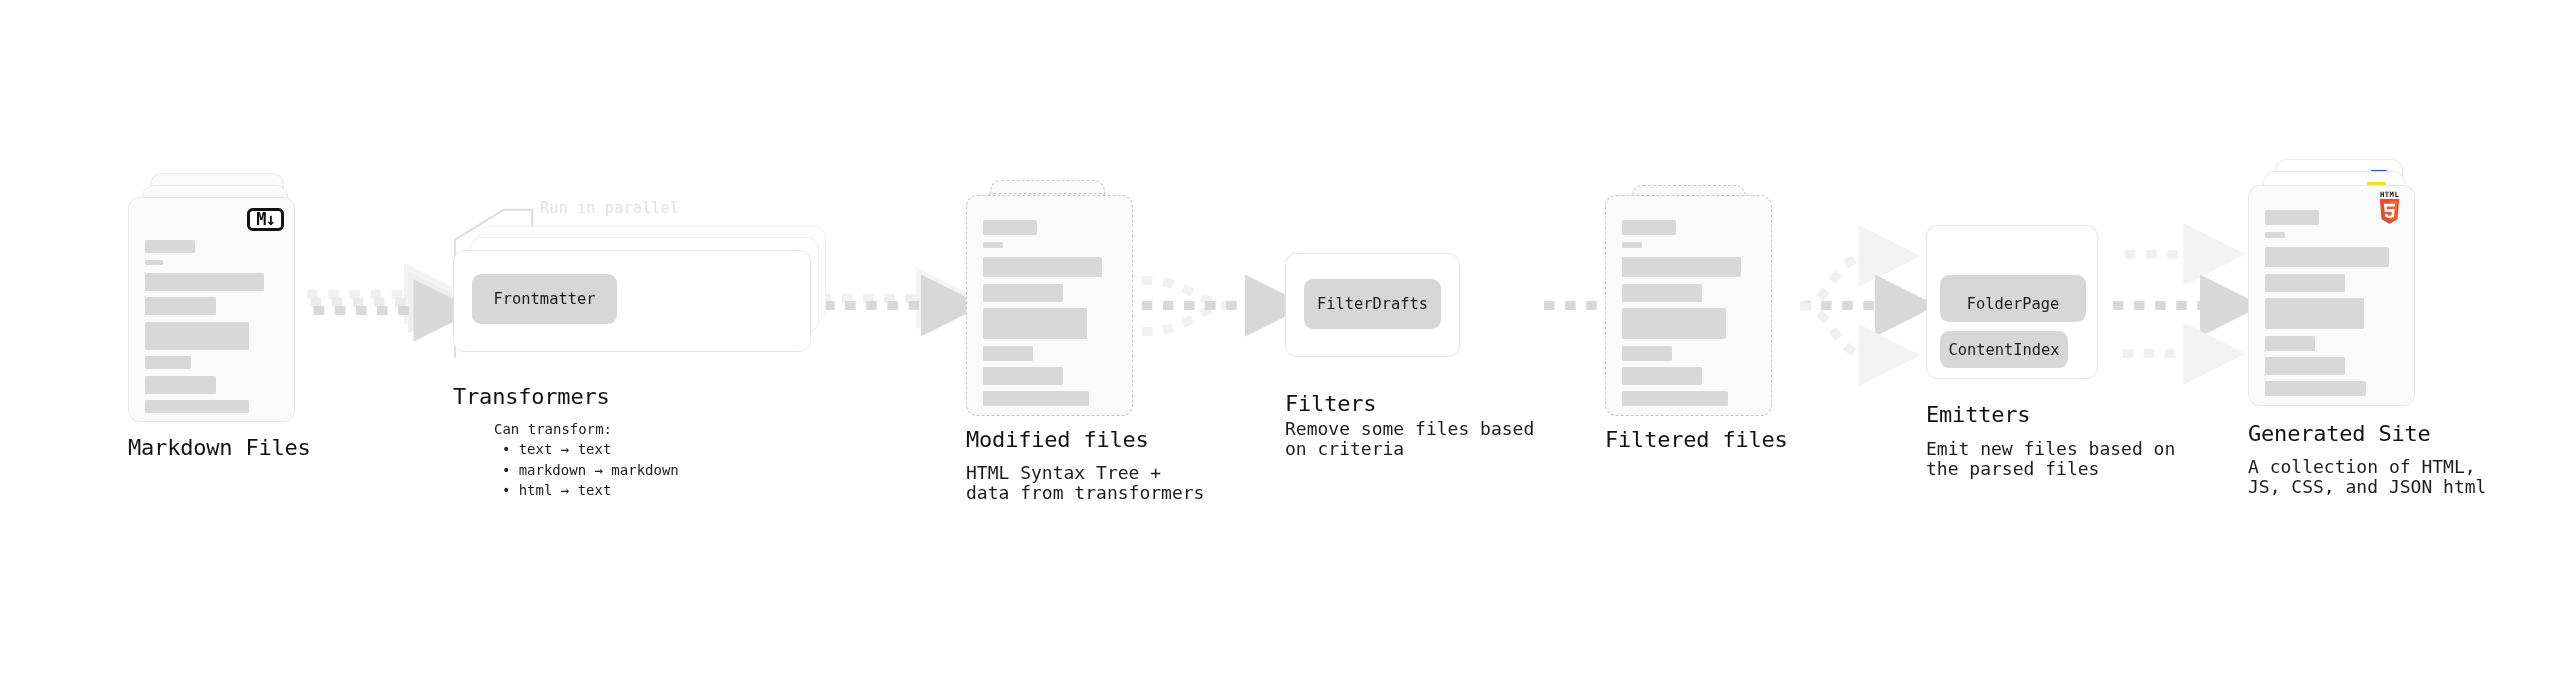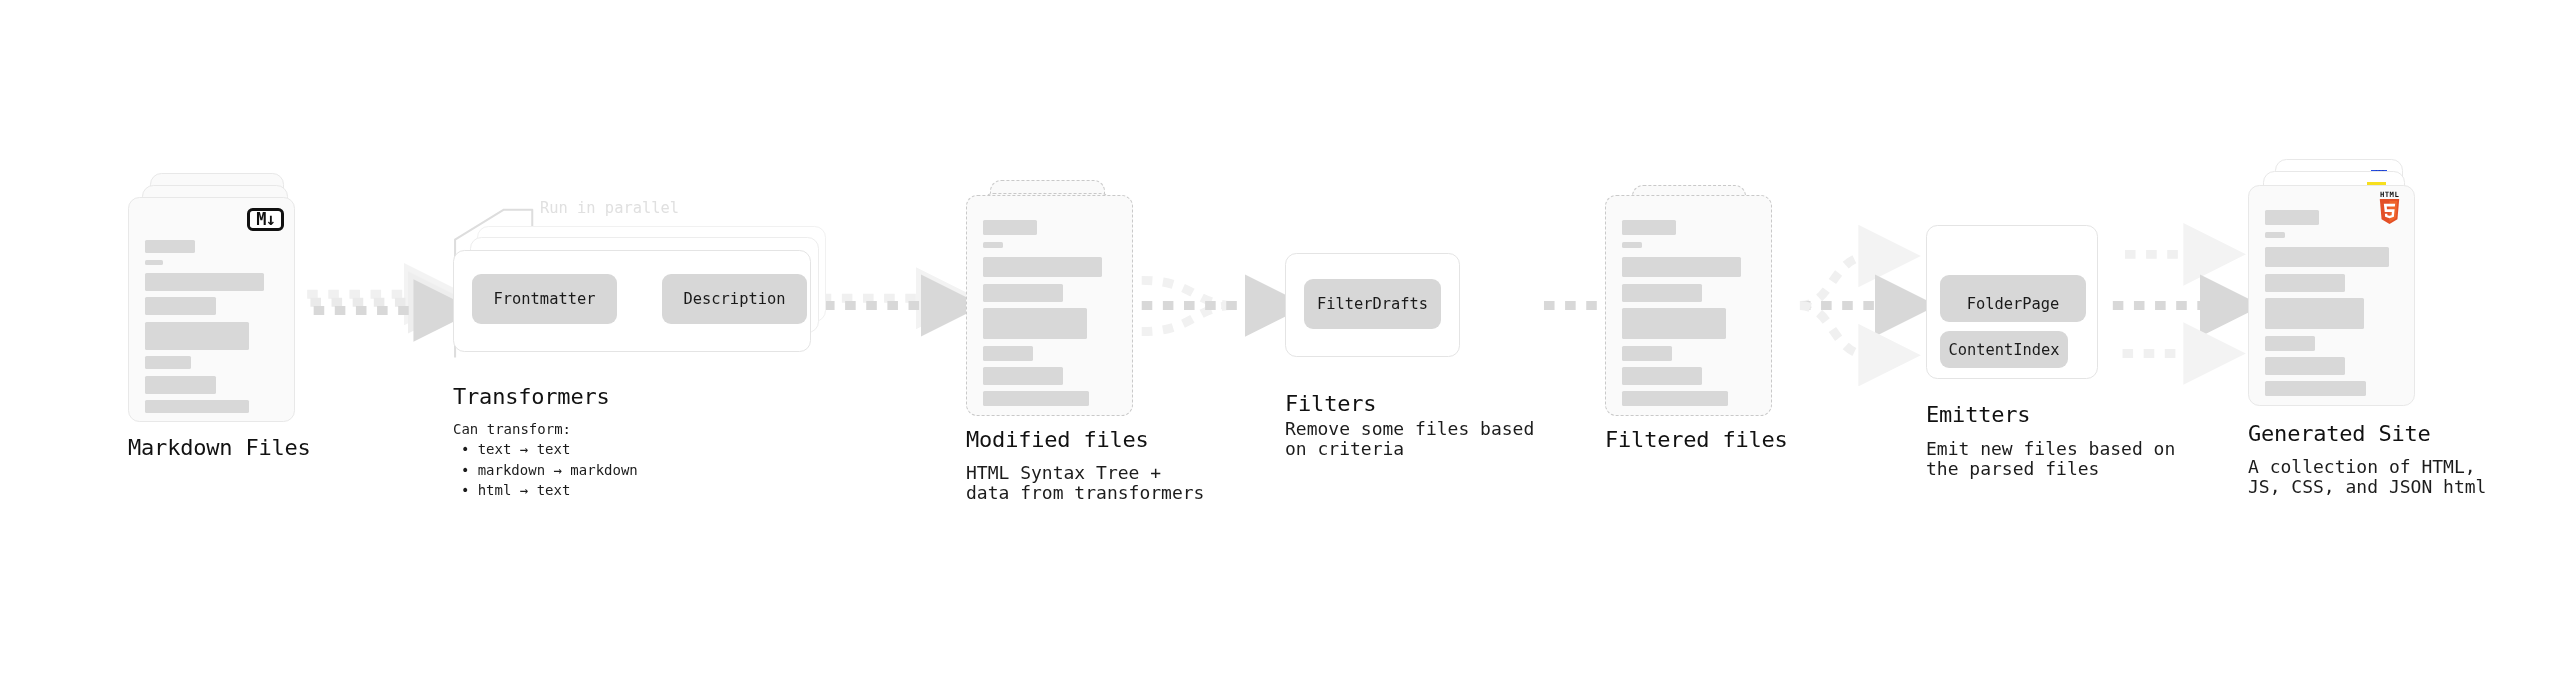--- a/index.html
+++ b/index.html
@@ -122,20 +122,21 @@
     position: absolute;
     font-size: 15.4px;
     color: #e0e0e0;
     white-space: nowrap;
   }
   .bullets {
     position: absolute;
     font-size: 14px;
     color: #1c1c1c;
     line-height: 20.3px;
+    margin-left: 41px;
   }
   .bullets .lead { display: block; }
   .bullets ul { list-style: none; margin: 0; padding: 0; }
   .bullets li { display: block; }
   .bullets li::before { content: "\2022"; padding: 0 8.1px 0 8.1px; }
 
   svg.overlay {
     position: absolute;
     left: 0; top: 0;
     width: 2576px;
@@ -230,21 +231,20 @@
       <div class="chip" style="left:193px; top:16.3px; width:141px; height:46px; background:#eeeeee; color:transparent;"></div>
     </div>
 
     <div class="panel" style="left:470px; top:237px; width:349px; height:96px; border-color:#ededed;">
       <div class="chip" style="left:20.3px; top:16.3px; width:141px; height:46px; background:#e7e7e7; color:transparent;"></div>
       <div class="chip" style="left:193px; top:16.3px; width:141px; height:46px; background:#e7e7e7; color:transparent;"></div>
     </div>
 
     <div class="panel" style="left:453px; top:250px; width:358px; height:102px;">
       <div class="chip" style="left:18px; top:23px; width:145px; height:50px;">Frontmatter</div>
-      <div class="chip" style="left:208px; top:23px; width:145px; height:50px;">Description</div>
     </div>
 
     <div class="title" style="left:453px; top:384px;">Transformers</div>
     <div class="bullets" style="left:453px; top:419px;">
       <span class="lead">Can transform:</span>
       <ul>
         <li>text → text</li>
         <li>markdown → markdown</li>
         <li>html → text</li>
       </ul>

